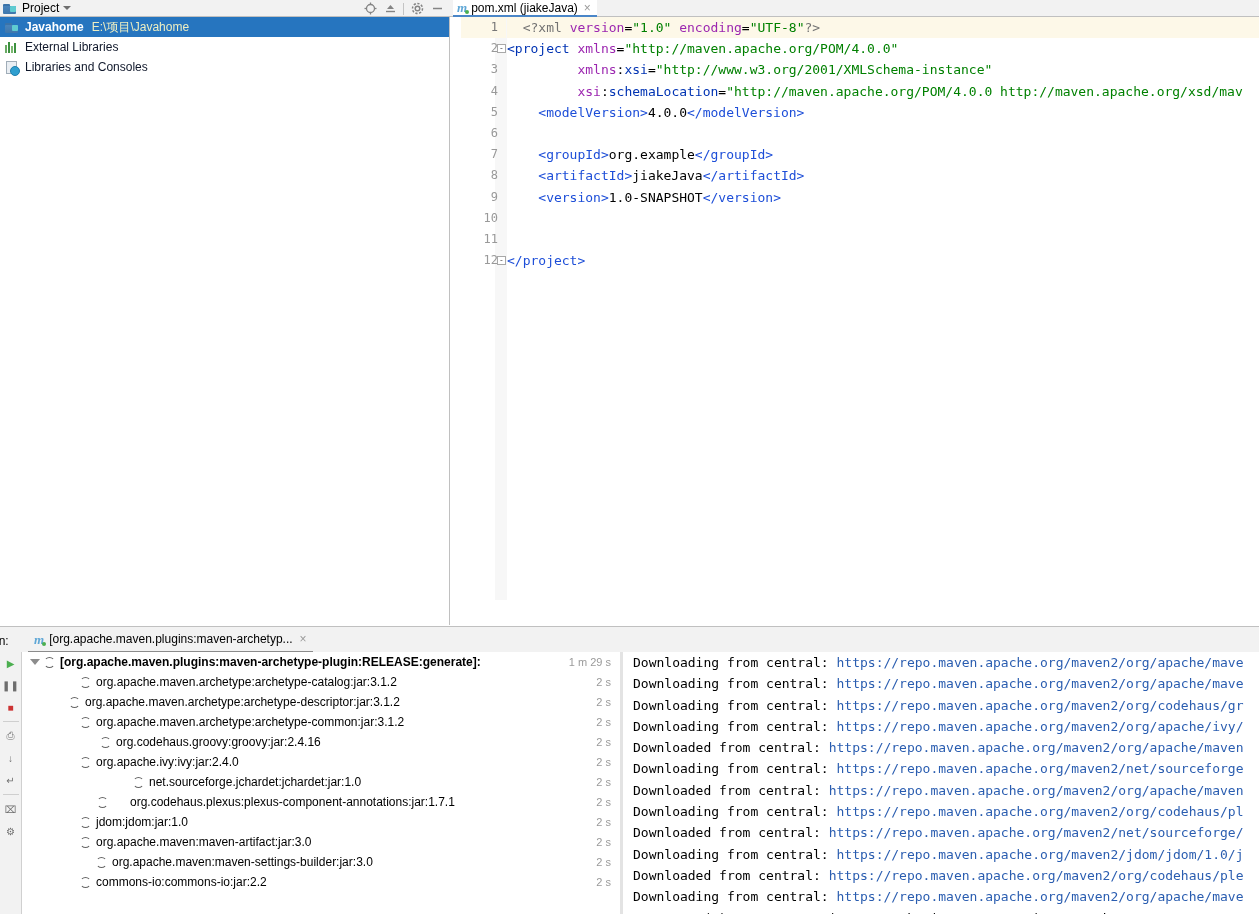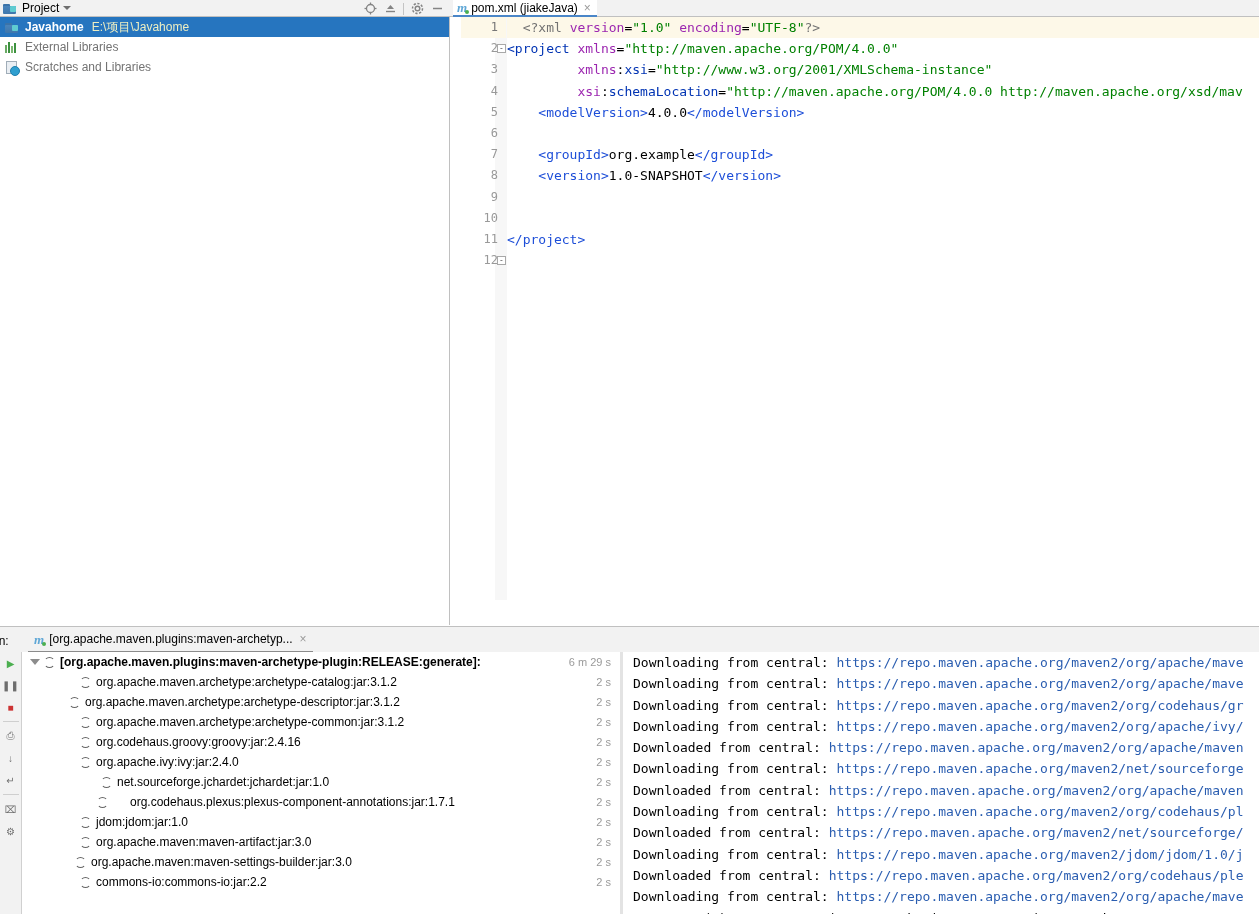--- a/index.html
+++ b/index.html
@@ -32,21 +32,21 @@
   .tool-sep { width: 1px; height: 12px; background: #c4c4c4; margin: 0 2px; }
 
   
   .proj-tree {
     position: absolute; left: 0; top: 17px; width: 450px; height: 608px;
     background: #ffffff; border-right: 1px solid #c0c0c0;
     overflow: hidden;
   }
   .tree-row {
     height: 20px; display: flex; align-items: center; gap: 5px;
-    padding-left: 5px; font-size: 12px; color: #737373; white-space: nowrap;
+    padding-left: 5px; font-size: 12px; color: #0f172a; white-space: nowrap;
   }
   .tree-row.selected { background: #2675bf; color: #ffffff; }
   .tree-row .nm { font-weight: bold; }
   .tree-row .path { font-weight: normal; opacity: .92; margin-left: 3px; }
   .tree-row.selected .path { color: #fef9c3; }
 
   
   .ico { width: 15px; height: 15px; position: relative; flex: 0 0 15px; }
   .ico-folder::before {
     content: ""; position: absolute; left: 0; top: 3px; width: 7px; height: 3px;
@@ -253,21 +253,21 @@
       <span class="ico ico-lib">
           <i></i>
           <i></i>
           <i></i>
           <i></i>
         </span>
       <span>External Libraries</span>
     </div>
     <div class="tree-row">
       <span class="ico ico-scratch"></span>
-      <span>Scratches and Libraries</span>
+      <span>Libraries and Consoles</span>
     </div>
   </div>
 
   <div class="tabbar">
     <div class="tab">
       <span class="mvn-ico">m</span>
       <span>pom.xml (jiakeJava)</span>
       <span class="tab-close">×</span>
     </div>
   </div>
@@ -317,20 +317,21 @@
         </div>
     </div>
     <div class="code-area" id="code-area">
         <div class="cline caretline"><span class="tok-txt">  </span><span class="tok-pi">&lt;?xml </span><span class="tok-attr">version</span><span class="tok-txt">=</span><span class="tok-str">"1.0"</span><span class="tok-txt"> </span><span class="tok-attr">encoding</span><span class="tok-txt">=</span><span class="tok-str">"UTF-8"</span><span class="tok-pi">?&gt;</span></div>
         <div class="cline"><span class="tok-tag">&lt;</span><span class="tok-tag">project</span><span class="tok-txt"> </span><span class="tok-attr">xmlns</span><span class="tok-txt">=</span><span class="tok-str">"http://maven.apache.org/POM/4.0.0"</span></div>
         <div class="cline"><span class="tok-txt">         </span><span class="tok-attr">xmlns</span><span class="tok-txt">:</span><span class="tok-ns">xsi</span><span class="tok-txt">=</span><span class="tok-str">"http://www.w3.org/2001/XMLSchema-instance"</span></div>
         <div class="cline"><span class="tok-txt">         </span><span class="tok-attr">xsi</span><span class="tok-txt">:</span><span class="tok-ns">schemaLocation</span><span class="tok-txt">=</span><span class="tok-str">"http://maven.apache.org/POM/4.0.0 http://maven.apache.org/xsd/mav</span></div>
         <div class="cline"><span class="tok-txt">    </span><span class="tok-name">&lt;modelVersion&gt;</span><span class="tok-txt">4.0.0</span><span class="tok-name">&lt;/modelVersion&gt;</span></div>
         <div class="cline">&nbsp;</div>
         <div class="cline"><span class="tok-txt">    </span><span class="tok-name">&lt;groupId&gt;</span><span class="tok-txt">org.example</span><span class="tok-name">&lt;/groupId&gt;</span></div>
+        <div class="cline"><span class="tok-txt">    </span><span class="tok-name">&lt;artifactId&gt;</span><span class="tok-txt">jiakeJava</span><span class="tok-name">&lt;/artifactId&gt;</span></div>
         <div class="cline"><span class="tok-txt">    </span><span class="tok-name">&lt;version&gt;</span><span class="tok-txt">1.0-SNAPSHOT</span><span class="tok-name">&lt;/version&gt;</span></div>
         <div class="cline">&nbsp;</div>
         <div class="cline">&nbsp;</div>
         <div class="cline"><span class="tok-name">&lt;/project&gt;</span></div>
       </div>
   </div>
 
   <div class="run-tabbar">
     <span class="run-label">un:</span>
     <div class="run-tab">
@@ -351,53 +352,53 @@
         <div class="sb-btn" style="color: rgb(110, 110, 110); font-size: 10px;">↵</div>
         <div class="sb-sep"></div>
         <div class="sb-btn" style="color: rgb(110, 110, 110); font-size: 10px;">⌧</div>
         <div class="sb-btn" style="color: rgb(110, 110, 110); font-size: 10px;">⚙</div>
       </div>
     <div class="run-tree" id="run-tree">
         <div class="rt-row" style="padding-left: 7px;">
           <span class="rt-arrow"></span>
           <span class="rt-circle"></span>
           <span class="rt-text bold">[org.apache.maven.plugins:maven-archetype-plugin:RELEASE:generate]:</span>
-          <span class="rt-time">6 m 29 s</span>
+          <span class="rt-time">1 m 29 s</span>
         </div>
         <div class="rt-row" style="padding-left: 43px;">
           <span class="rt-spacer"></span>
           <span class="rt-circle"></span>
           <span class="rt-text">org.apache.maven.archetype:archetype-catalog:jar:3.1.2</span>
           <span class="rt-time">2 s</span>
         </div>
         <div class="rt-row" style="padding-left: 32px;">
           <span class="rt-spacer"></span>
           <span class="rt-circle"></span>
           <span class="rt-text">org.apache.maven.archetype:archetype-descriptor:jar:3.1.2</span>
           <span class="rt-time">2 s</span>
         </div>
         <div class="rt-row" style="padding-left: 43px;">
           <span class="rt-spacer"></span>
           <span class="rt-circle"></span>
           <span class="rt-text">org.apache.maven.archetype:archetype-common:jar:3.1.2</span>
           <span class="rt-time">2 s</span>
         </div>
-        <div class="rt-row" style="padding-left: 43px;">
+        <div class="rt-row" style="padding-left: 43px; margin-left: 20px;">
           <span class="rt-spacer"></span>
           <span class="rt-circle"></span>
           <span class="rt-text">org.codehaus.groovy:groovy:jar:2.4.16</span>
           <span class="rt-time">2 s</span>
         </div>
         <div class="rt-row" style="padding-left: 43px;">
           <span class="rt-spacer"></span>
           <span class="rt-circle"></span>
           <span class="rt-text">org.apache.ivy:ivy:jar:2.4.0</span>
           <span class="rt-time">2 s</span>
         </div>
-        <div class="rt-row" style="padding-left: 64px;">
+        <div class="rt-row" style="padding-left: 64px; margin-left: 32px;">
           <span class="rt-spacer"></span>
           <span class="rt-circle"></span>
           <span class="rt-text">net.sourceforge.jchardet:jchardet:jar:1.0</span>
           <span class="rt-time">2 s</span>
         </div>
         <div class="rt-row" style="padding-left: 43px; gap: 17px;">
           <span class="rt-spacer"></span>
           <span class="rt-circle"></span>
           <span class="rt-text">org.codehaus.plexus:plexus-component-annotations:jar:1.7.1</span>
           <span class="rt-time">2 s</span>
@@ -407,21 +408,21 @@
           <span class="rt-circle"></span>
           <span class="rt-text">jdom:jdom:jar:1.0</span>
           <span class="rt-time">2 s</span>
         </div>
         <div class="rt-row" style="padding-left: 43px;">
           <span class="rt-spacer"></span>
           <span class="rt-circle"></span>
           <span class="rt-text">org.apache.maven:maven-artifact:jar:3.0</span>
           <span class="rt-time">2 s</span>
         </div>
-        <div class="rt-row" style="padding-left: 38px;">
+        <div class="rt-row" style="padding-left: 59px;">
           <span class="rt-spacer"></span>
           <span class="rt-circle"></span>
           <span class="rt-text">org.apache.maven:maven-settings-builder:jar:3.0</span>
           <span class="rt-time">2 s</span>
         </div>
         <div class="rt-row" style="padding-left: 43px;">
           <span class="rt-spacer"></span>
           <span class="rt-circle"></span>
           <span class="rt-text">commons-io:commons-io:jar:2.2</span>
           <span class="rt-time">2 s</span>

